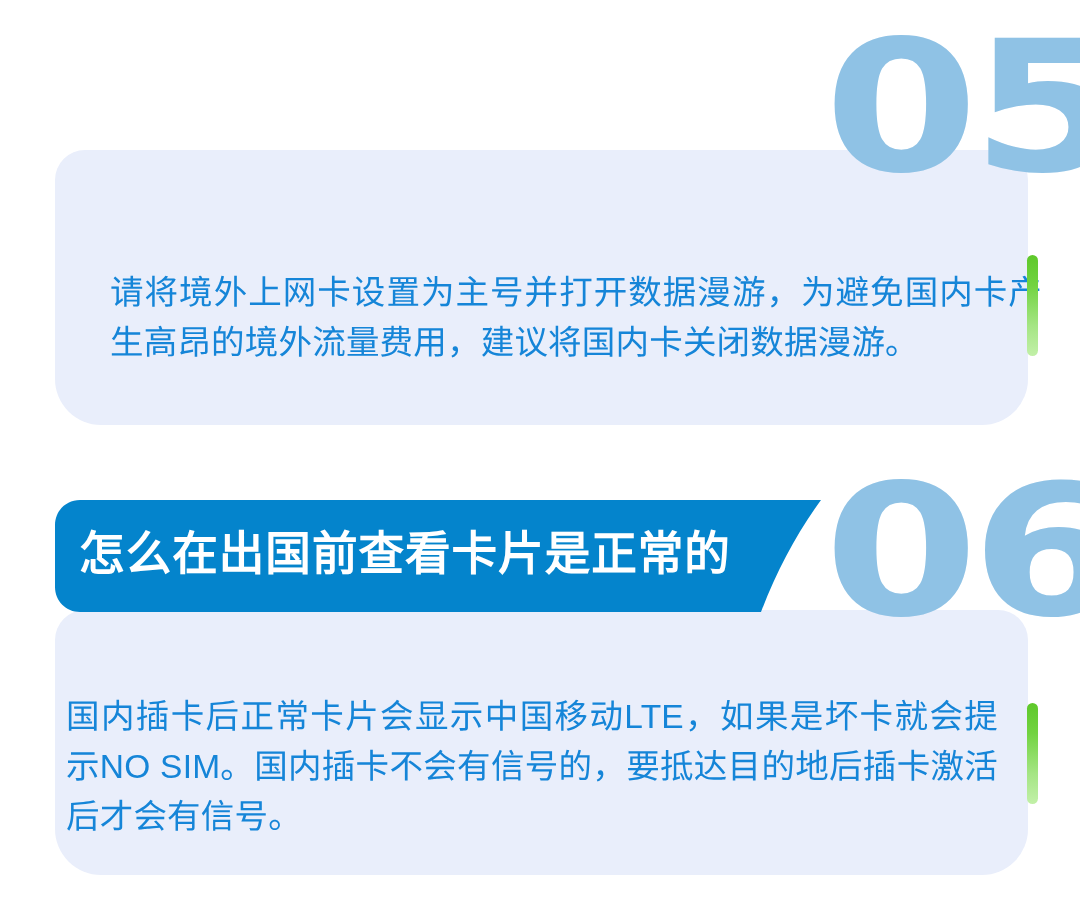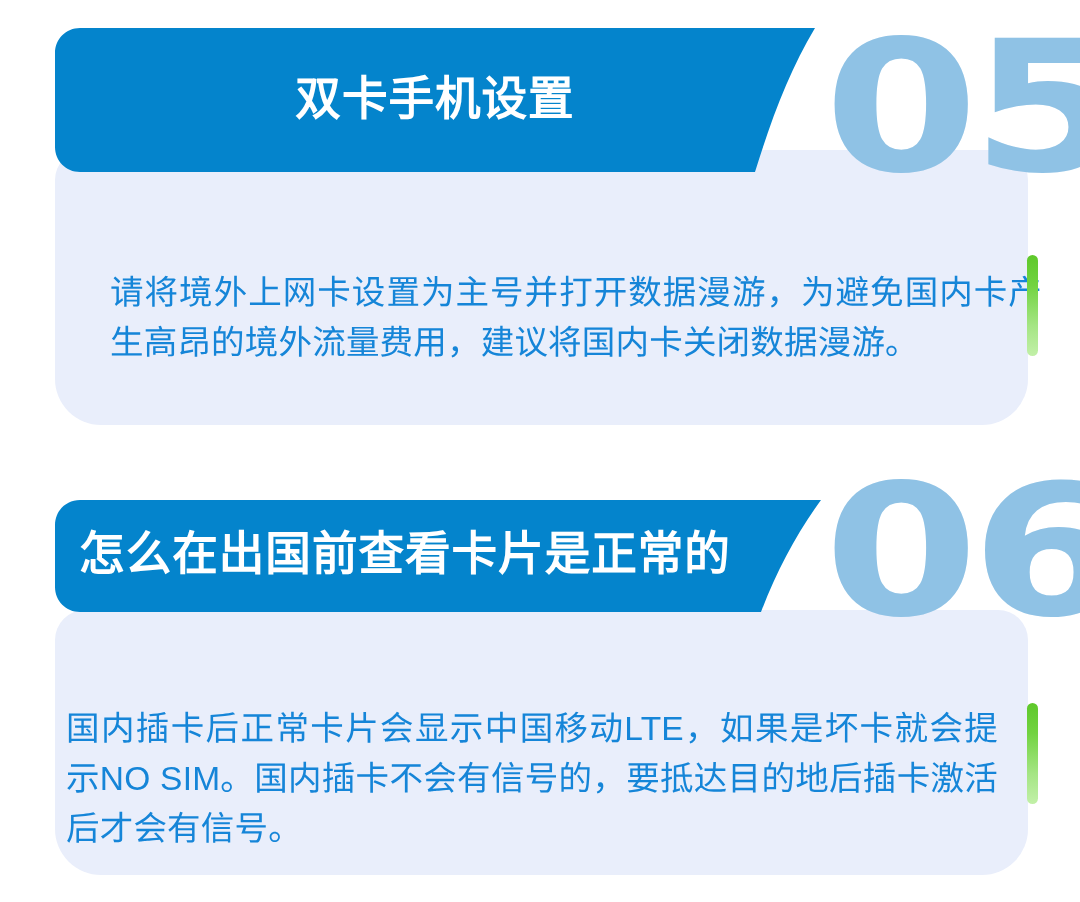--- a/index.html
+++ b/index.html
@@ -105,38 +105,32 @@
   #card-1 .card-header .header-title { top: 47px; left: 0; width: 760px; text-align: center; }
   #card-1 .card-text { top: 234px; left: 66px; width: 932px; margin-left: 44px; }
   #card-1 .accent-bar { top: 255px; height: 101px; left: 1027px; }
 
   
   #card-2 { top: 472px; height: 430px; }
   #card-2 .card-body-panel { top: 138px; height: 265px; }
   #card-2 .card-number { top: -12px; left: 824px; }
   #card-2 .card-header { top: 28px; width: 800px; height: 112px; background: none; }
   #card-2 .card-header .header-title { top: 30px; left: 14px; text-align: left; }
-  #card-2 .card-text { top: 208px; left: 66px; width: 932px; margin-top: 24px; }
+  #card-2 .card-text { top: 196px; left: 66px; width: 932px; margin-top: 24px; }
   #card-2 .accent-bar { top: 231px; height: 101px; left: 1027px; }
 </style>
 </head>
 <body>
 
 <section class="faq-card" id="card-1">
 
   <div class="card-body-panel"></div>
 
   <div class="card-number">05</div>
 
-  <div class="card-header">
-    <svg class="header-shape" viewBox="0 0 800 144" preserveAspectRatio="none">
-      <path d="M25,0 H760 C735,42 718,86 700,144 H25 C11,144 0,133 0,119 V25 C0,11 11,0 25,0 Z" fill="#0484cc"></path>
-    </svg>
-    <div class="header-title">双卡手机设置</div>
-  </div>
 
   <p class="card-text">请将境外上网卡设置为主号并打开数据漫游，为避免国内卡产生高昂的境外流量费用，建议将国内卡关闭数据漫游。</p>
 
   <div class="accent-bar"></div>
 </section>
 
 <section class="faq-card" id="card-2">
 
   <div class="card-body-panel"></div>
 

